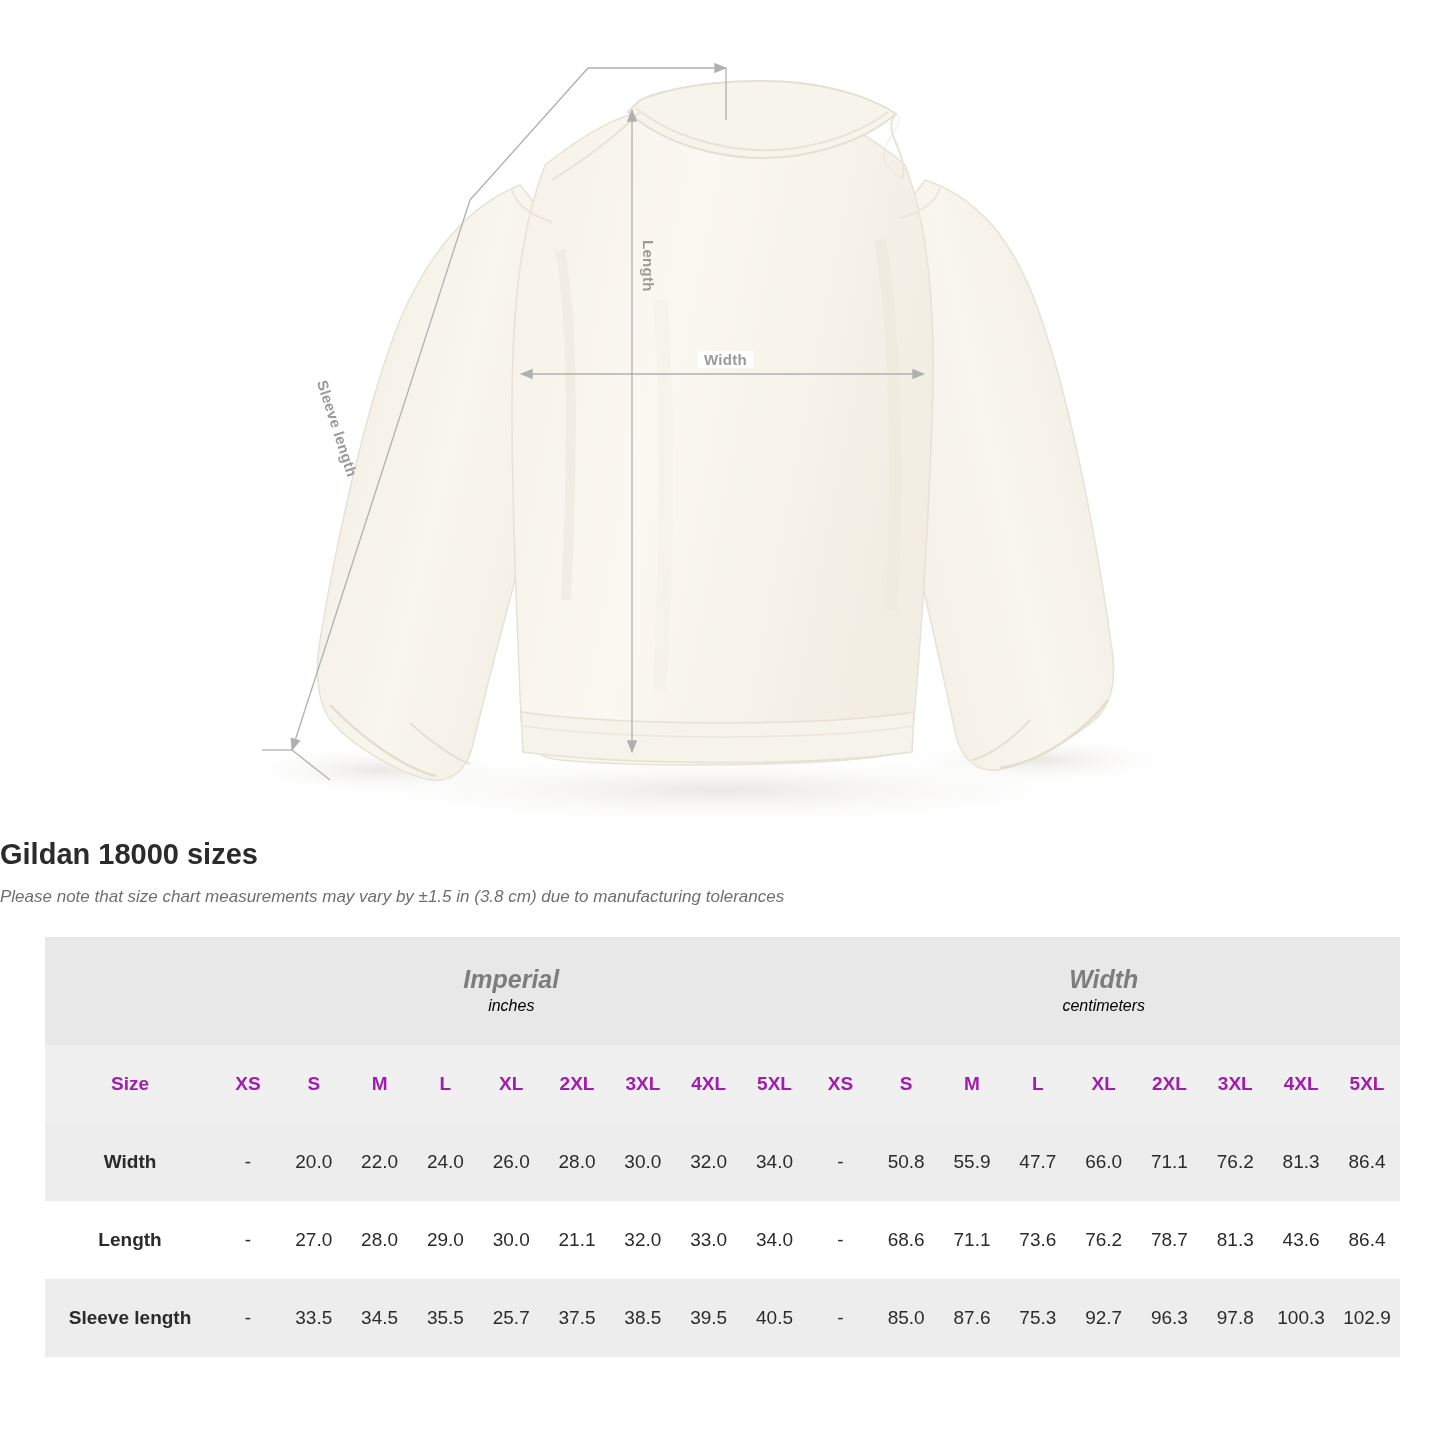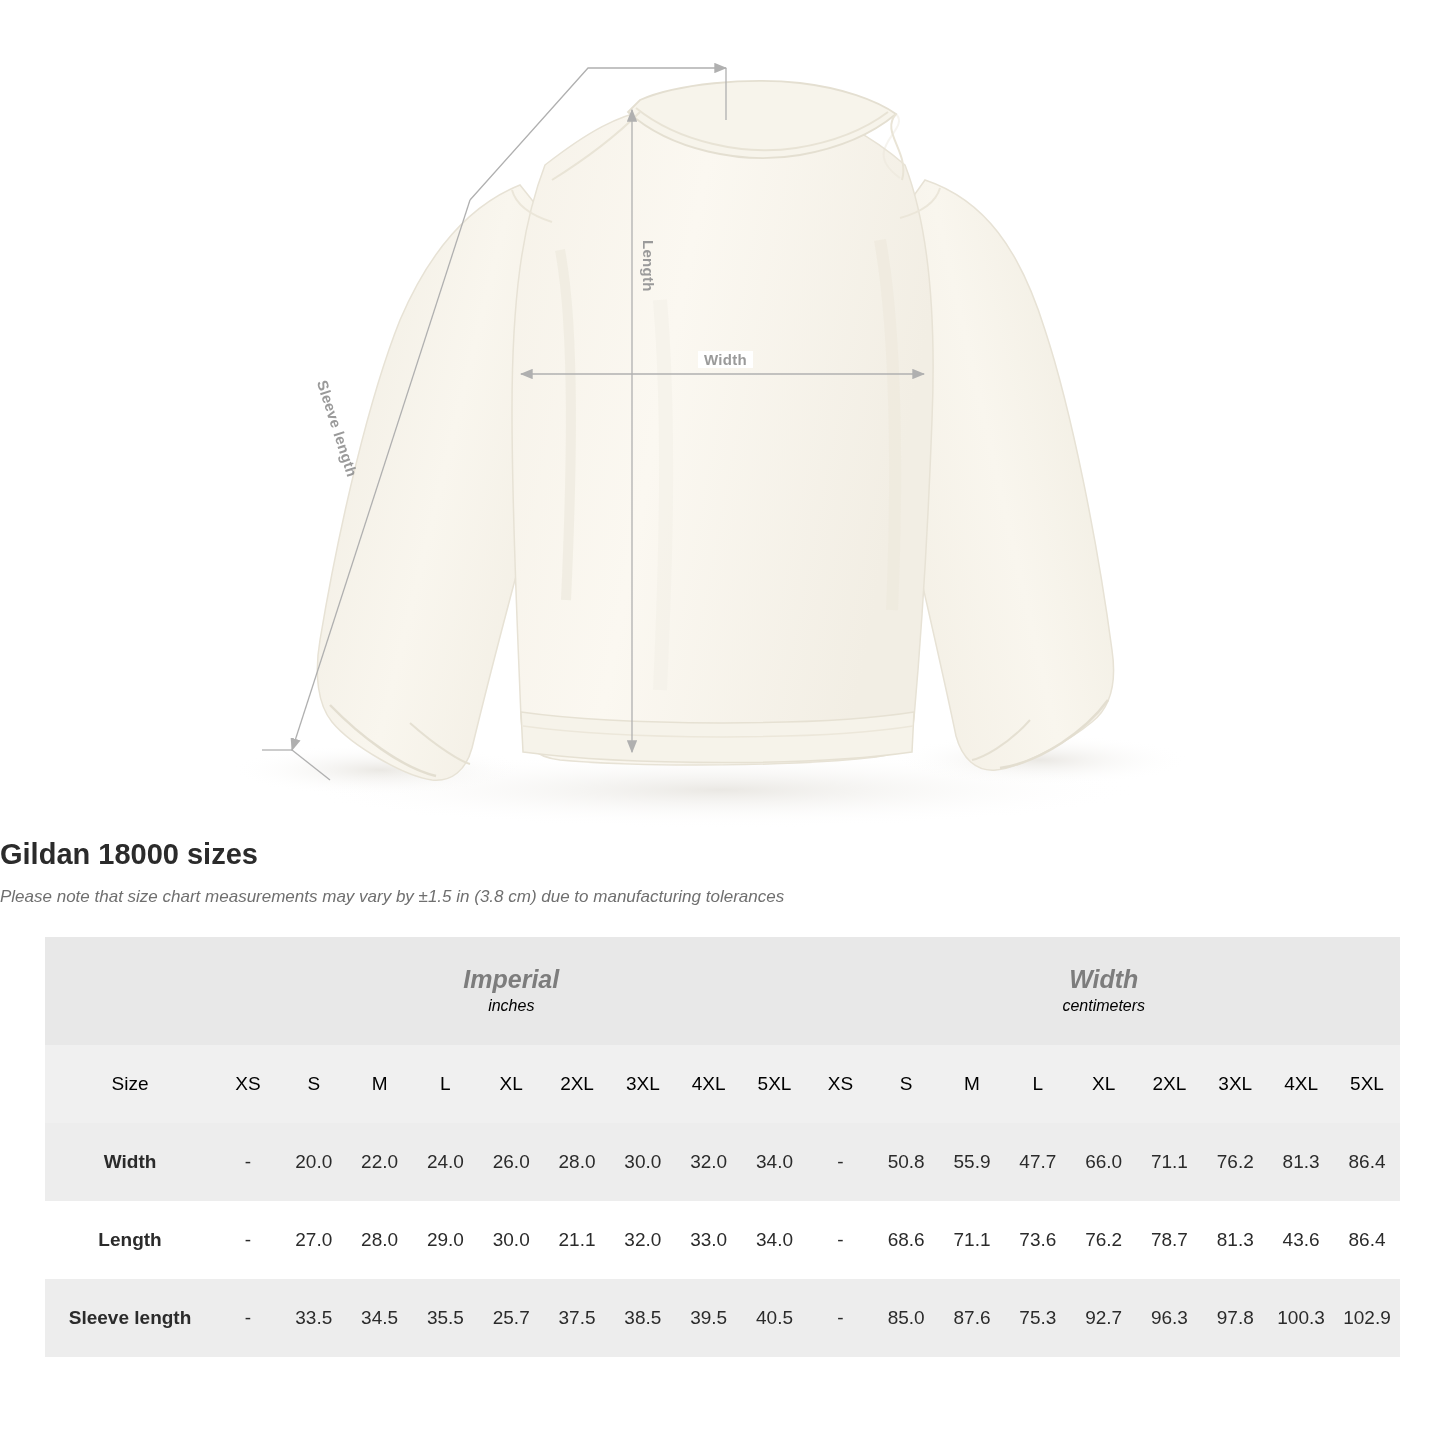--- a/index.html
+++ b/index.html
@@ -94,22 +94,22 @@
   .unit-sub {
     font-size: 16px;
     font-style: italic;
     color: #000000;
     line-height: 1.4;
   }
   .size-row td {
     background: #f0f0f0;
     height: 78px;
     font-size: 19px;
-    font-weight: normal;
-    color: #000000;
+    font-weight: bold;
+    color: #a21caf;
   }
   .size-row td.rowhead { font-size: 19px; }
   .data-row td {
     height: 78px;
     font-size: 19px;
     color: #2b2b2b;
   }
   .data-row td.rowhead {
     font-weight: bold;
     font-size: 19px;

